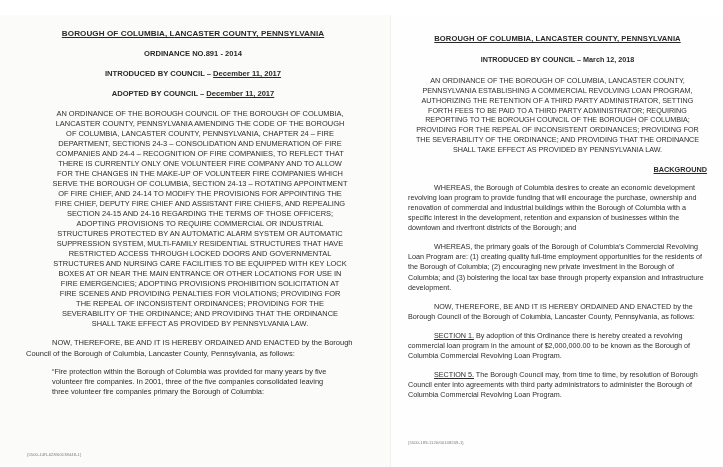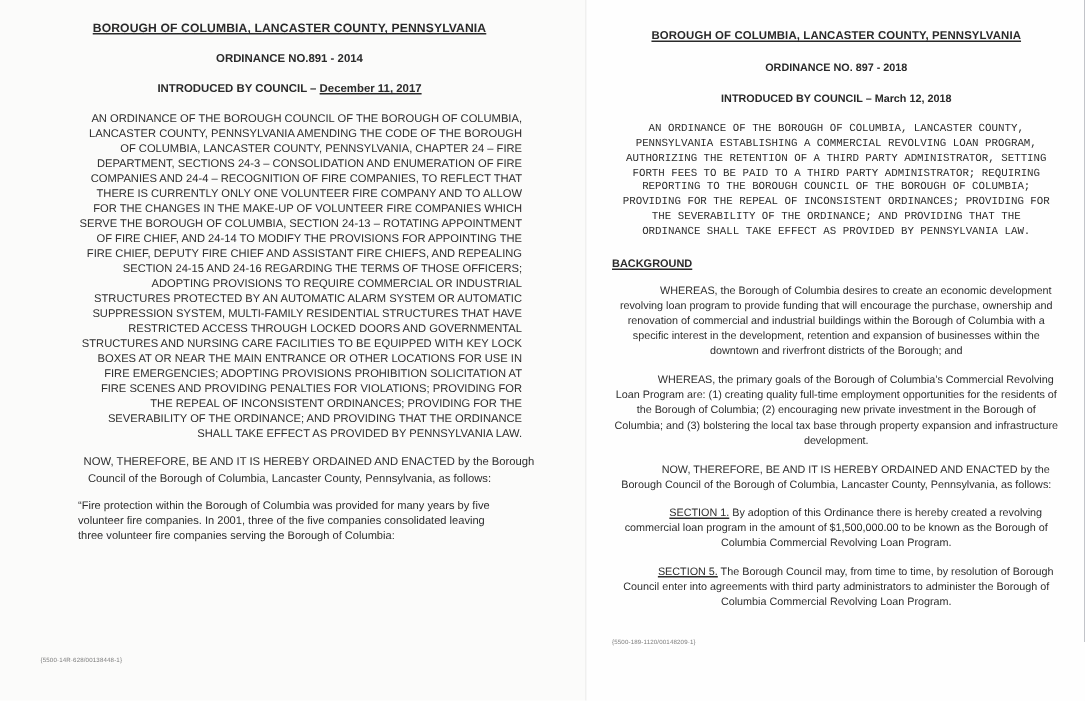--- a/index.html
+++ b/index.html
@@ -13,20 +13,21 @@
     overflow: hidden;
     font-family: "Liberation Sans", sans-serif;
     color: #2b2b2b;
   }
   .viewport {
     position: relative;
     width: 723px;
     height: 428px;
     background: #0f172a;
     display: flex;
+    margin-top: 15px;
   }
   .page {
     position: relative;
     height: 467px;
     background: #fdfdfd;
     box-sizing: border-box;
   }
   .page-left {
     width: 390px;
     background: #fbfbfa;
@@ -80,55 +81,53 @@
   .preamble {
     text-align: center;
     font-size: 7.45px;
     line-height: 1.345;
     margin: 0 0 9px 0;
     padding: 0 4px;
     color: #2d2d2d;
   }
   .page-left .preamble {
     padding: 0 12px 0 26px;
-    text-align: right;
+    text-align: center;
     text-indent: 0;
   }
   .page-left .preamble-inner {
     display: block;
   }
   .page-right .preamble {
     padding: 0 6px;
     text-align: center;
     line-height: 1.37;
     font-size: 7.2px;
-    font-family: Liberation Mono, monospace;
   }
   .section-head {
-    text-align: left;
+    text-align: right;
     font-weight: bold;
     font-size: 7.3px;
     text-decoration: underline;
     margin: 10px 0 9px 0;
   }
   p.body {
     font-size: 7.5px;
     line-height: 1.38;
     margin: 0 0 8px 0;
     text-align: left;
     color: #2d2d2d;
   }
   .page-right p.body {
     font-size: 7.2px;
     line-height: 1.40;
     margin-bottom: 9px;
   }
   p.indent {
     text-indent: 26px;
-    text-align: center;
   }
   p.quote {
     margin: 0 18px 8px 26px;
     font-size: 7.4px;
     line-height: 1.38;
   }
   .u {
     text-decoration: underline;
   }
   .footer-code {
@@ -155,56 +154,58 @@
   <div class="page page-left">
 
     <div class="doc-title">BOROUGH OF COLUMBIA, LANCASTER COUNTY, PENNSYLVANIA</div>
 
     <div class="ord-line">ORDINANCE NO.891 - 2014</div>
 
     <div class="ord-line">
       <span class="nu">INTRODUCED BY COUNCIL – </span><span class="u">December 11, 2017</span>
     </div>
 
+    <div class="ord-line">
+      <span class="nu">ADOPTED BY COUNCIL – </span><span class="u">December 11, 2017</span>
+    </div>
 
     <div class="preamble">
       <span class="preamble-inner">AN ORDINANCE OF THE BOROUGH COUNCIL OF THE BOROUGH OF COLUMBIA, LANCASTER COUNTY, PENNSYLVANIA AMENDING THE CODE OF THE BOROUGH OF COLUMBIA, LANCASTER COUNTY, PENNSYLVANIA, CHAPTER 24 – FIRE DEPARTMENT, SECTIONS 24-3 – CONSOLIDATION AND ENUMERATION OF FIRE COMPANIES AND 24-4 – RECOGNITION OF FIRE COMPANIES, TO REFLECT THAT THERE IS CURRENTLY ONLY ONE VOLUNTEER FIRE COMPANY AND TO ALLOW FOR THE CHANGES IN THE MAKE-UP OF VOLUNTEER FIRE COMPANIES WHICH SERVE THE BOROUGH OF COLUMBIA, SECTION 24-13 – ROTATING APPOINTMENT OF FIRE CHIEF, AND 24-14 TO MODIFY THE PROVISIONS FOR APPOINTING THE FIRE CHIEF, DEPUTY FIRE CHIEF AND ASSISTANT FIRE CHIEFS, AND REPEALING SECTION 24-15 AND 24-16 REGARDING THE TERMS OF THOSE OFFICERS; ADOPTING PROVISIONS TO REQUIRE COMMERCIAL OR INDUSTRIAL STRUCTURES PROTECTED BY AN AUTOMATIC ALARM SYSTEM OR AUTOMATIC SUPPRESSION SYSTEM, MULTI-FAMILY RESIDENTIAL STRUCTURES THAT HAVE RESTRICTED ACCESS THROUGH LOCKED DOORS AND GOVERNMENTAL STRUCTURES AND NURSING CARE FACILITIES TO BE EQUIPPED WITH KEY LOCK BOXES AT OR NEAR THE MAIN ENTRANCE OR OTHER LOCATIONS FOR USE IN FIRE EMERGENCIES; ADOPTING PROVISIONS PROHIBITION SOLICITATION AT FIRE SCENES AND PROVIDING PENALTIES FOR VIOLATIONS; PROVIDING FOR THE REPEAL OF INCONSISTENT ORDINANCES; PROVIDING FOR THE SEVERABILITY OF THE ORDINANCE; AND PROVIDING THAT THE ORDINANCE SHALL TAKE EFFECT AS PROVIDED BY PENNSYLVANIA LAW.</span>
     </div>
 
     <p class="body indent">NOW, THEREFORE, BE AND IT IS HEREBY ORDAINED AND ENACTED by the Borough Council of the Borough of Columbia, Lancaster County, Pennsylvania, as follows:</p>
 
 
-    <p class="quote">“Fire protection within the Borough of Columbia was provided for many years by five volunteer fire companies. In 2001, three of the five companies consolidated leaving three volunteer fire companies serving the Borough of Columbia:</p>
+    <p class="quote">“Fire protection within the Borough of Columbia was provided for many years by five volunteer fire companies. In 2001, three of the five companies consolidated leaving three volunteer fire companies primary the Borough of Columbia:</p>
 
     <div class="footer-code footer-left">{5500-14R-628/00138448-1}</div>
   </div>
 
   <div class="page page-right">
 
     <div class="doc-title">BOROUGH OF COLUMBIA, LANCASTER COUNTY, PENNSYLVANIA</div>
 
-    <div class="ord-line">ORDINANCE NO. 897 - 2018</div>
 
     <div class="ord-line">
       <span class="nu">INTRODUCED BY COUNCIL – </span><span class="nu">March 12, 2018</span>
     </div>
 
 
     <div class="preamble">AN ORDINANCE OF THE BOROUGH OF COLUMBIA, LANCASTER COUNTY, PENNSYLVANIA ESTABLISHING A COMMERCIAL REVOLVING LOAN PROGRAM, AUTHORIZING THE RETENTION OF A THIRD PARTY ADMINISTRATOR, SETTING FORTH FEES TO BE PAID TO A THIRD PARTY ADMINISTRATOR; REQUIRING REPORTING TO THE BOROUGH COUNCIL OF THE BOROUGH OF COLUMBIA; PROVIDING FOR THE REPEAL OF INCONSISTENT ORDINANCES; PROVIDING FOR THE SEVERABILITY OF THE ORDINANCE; AND PROVIDING THAT THE ORDINANCE SHALL TAKE EFFECT AS PROVIDED BY PENNSYLVANIA LAW.</div>
 
     <div class="section-head">BACKGROUND</div>
 
     <p class="body indent">WHEREAS, the Borough of Columbia desires to create an economic development revolving loan program to provide funding that will encourage the purchase, ownership and renovation of commercial and industrial buildings within the Borough of Columbia with a specific interest in the development, retention and expansion of businesses within the downtown and riverfront districts of the Borough; and</p>
 
     <p class="body indent">WHEREAS, the primary goals of the Borough of Columbia’s Commercial Revolving Loan Program are: (1) creating quality full-time employment opportunities for the residents of the Borough of Columbia; (2) encouraging new private investment in the Borough of Columbia; and (3) bolstering the local tax base through property expansion and infrastructure development.</p>
 
     <p class="body indent">NOW, THEREFORE, BE AND IT IS HEREBY ORDAINED AND ENACTED by the Borough Council of the Borough of Columbia, Lancaster County, Pennsylvania, as follows:</p>
 
     <p class="body indent">
-      <span class="u">SECTION 1.</span><span> By adoption of this Ordinance there is hereby created a revolving commercial loan program in the amount of $1,500,000.00 to be known as the Borough of Columbia Commercial Revolving Loan Program.</span>
+      <span class="u">SECTION 1.</span><span> By adoption of this Ordinance there is hereby created a revolving commercial loan program in the amount of $2,000,000.00 to be known as the Borough of Columbia Commercial Revolving Loan Program.</span>
     </p>
 
     <p class="body indent">
       <span class="u">SECTION 5.</span><span> The Borough Council may, from time to time, by resolution of Borough Council enter into agreements with third party administrators to administer the Borough of Columbia Commercial Revolving Loan Program.</span>
     </p>
 
     <div class="footer-code footer-right">{5500-189-1120/00148209-1}</div>
   </div>
 
 </div>

